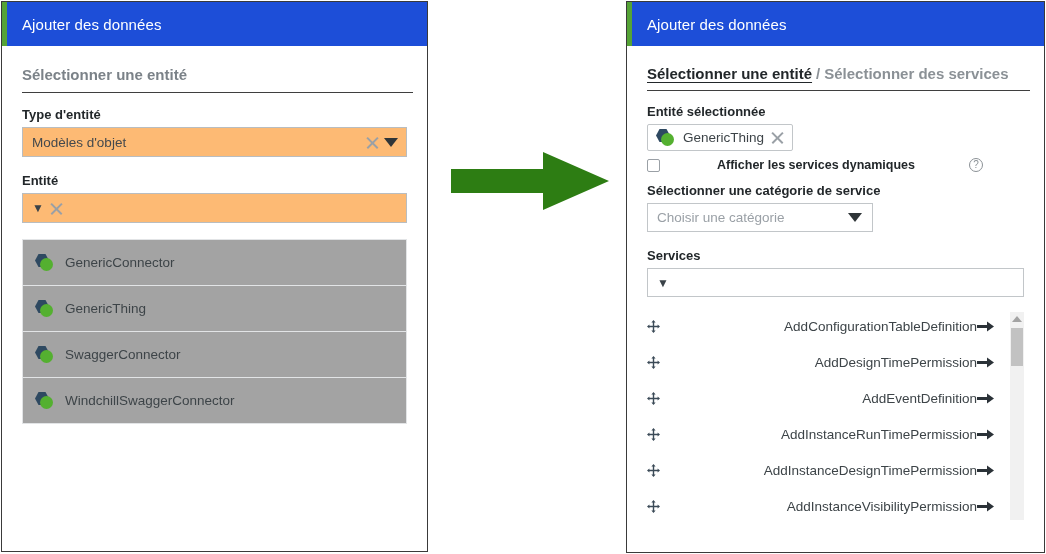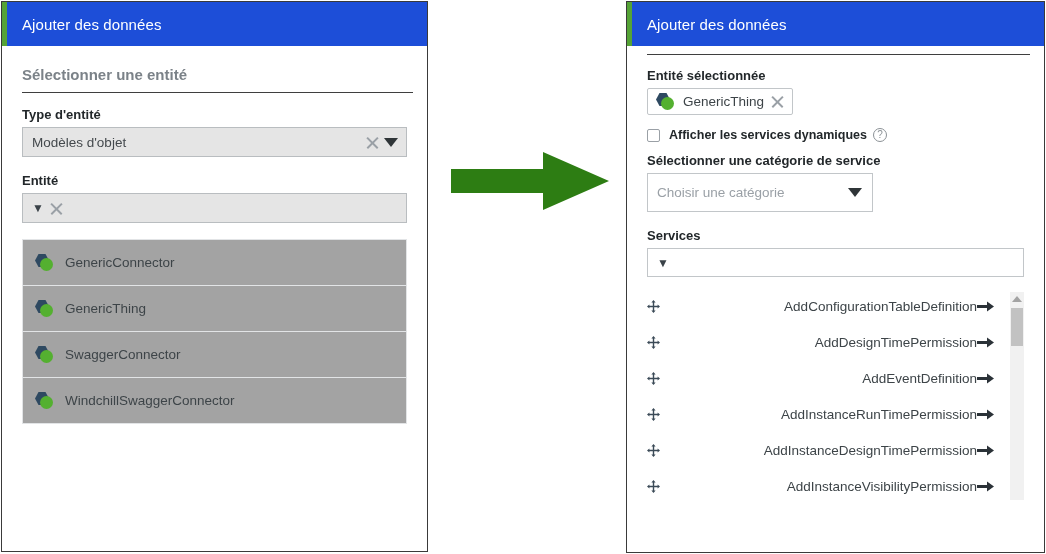--- a/index.html
+++ b/index.html
@@ -65,21 +65,21 @@
   .field-label {
     font-size: 13px;
     font-weight: bold;
     color: #22272a;
     margin: 0 0 5px 6px;
   }
   .input-box {
     position: relative;
     height: 30px;
     border: 1px solid #b9bdc0;
-    background: #e5e5e5;
+    background: #fdba74;
     box-sizing: border-box;
     margin: 0 6px 16px 6px;
     display: flex;
     align-items: center;
   }
   .input-text {
     font-size: 13.5px;
     color: #44494d;
     padding-left: 9px;
     flex: 1;
@@ -217,21 +217,22 @@
   }
   .chip .label {
     font-size: 13.5px;
     color: #3d4448;
     margin: 0 6px 0 7px;
   }
 
   .checkrow {
     display: flex;
     align-items: flex-end;
-    margin: 13px 0 11px 6px;
+    margin: 7px 0 11px 6px;
+    gap: 48px;
   }
   .checkbox {
     width: 13px; height: 13px;
     border: 1px solid #9aa0a6;
     border-radius: 2px;
     background: #fff;
     box-sizing: border-box;
     flex: 0 0 auto;
   }
   .checkrow .label {
@@ -248,21 +249,21 @@
     font-size: 10px;
     line-height: 12px;
     text-align: center;
     margin-left: 6px;
     box-sizing: border-box;
     font-weight: normal;
   }
 
   .select-box {
     position: relative;
-    height: 39px;
+    height: 29px;
     width: 226px;
     border: 1px solid #c2c6c9;
     background: #fff;
     box-sizing: border-box;
     margin: 0 0 16px 6px;
     display: flex;
     align-items: center;
   }
   .select-box .sel-text {
     font-size: 13.5px;
@@ -413,20 +414,23 @@
 
 <div class="panel" id="panel-right">
 
   <div class="titlebar">
     <div class="accent"></div>
     <div class="title-text">Ajouter des données</div>
   </div>
 
   <div class="panel-body">
 
+    <div class="breadcrumb">
+      <span class="crumb-active">Sélectionner une entité</span><span class="crumb-sep">/</span><span class="crumb-next">Sélectionner des services</span>
+    </div>
     <hr class="hrule-right">
 
     
     <div class="field-label">Entité sélectionnée</div>
     <div class="chip">
       <span class="thing-icon">
           <span class="hex"></span>
           <span class="dot"></span>
         </span>
       <span class="label">GenericThing</span>

